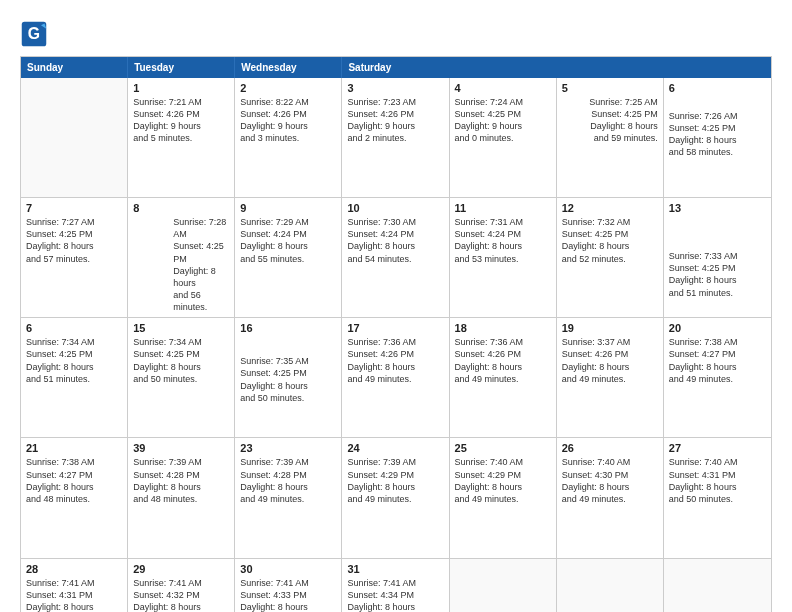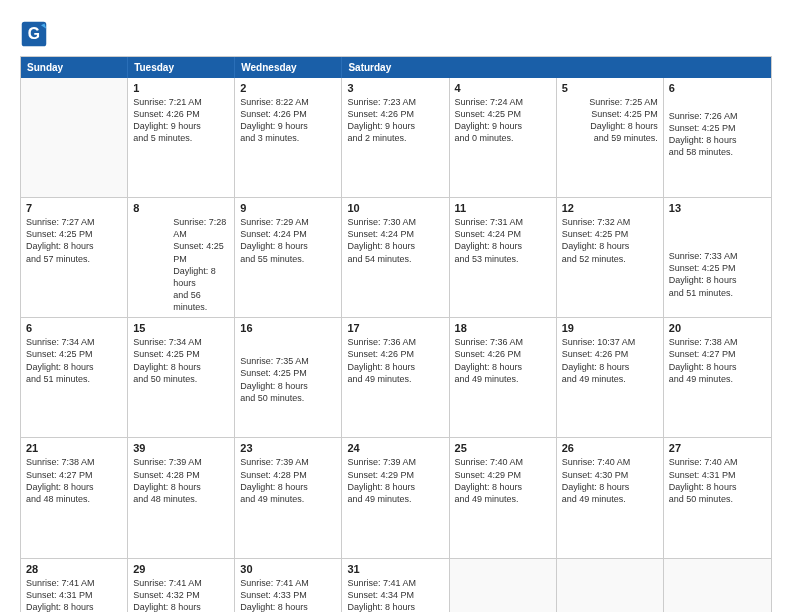--- a/index.html
+++ b/index.html
@@ -266,21 +266,21 @@
           </div>
           <div class="cal-cell">
             <div class="day-num">18</div>
             <div class="cell-text" style="white-space: pre-line;">Sunrise: 7:36 AM
 Sunset: 4:26 PM
 Daylight: 8 hours
 and 49 minutes.</div>
           </div>
           <div class="cal-cell">
             <div class="day-num">19</div>
-            <div class="cell-text" style="white-space: pre-line;">Sunrise: 10:37 AM
+            <div class="cell-text" style="white-space: pre-line;">Sunrise: 3:37 AM
 Sunset: 4:26 PM
 Daylight: 8 hours
 and 49 minutes.</div>
           </div>
           <div class="cal-cell">
             <div class="day-num">20</div>
             <div class="cell-text" style="white-space: pre-line;">Sunrise: 7:38 AM
 Sunset: 4:27 PM
 Daylight: 8 hours
 and 49 minutes.</div>

